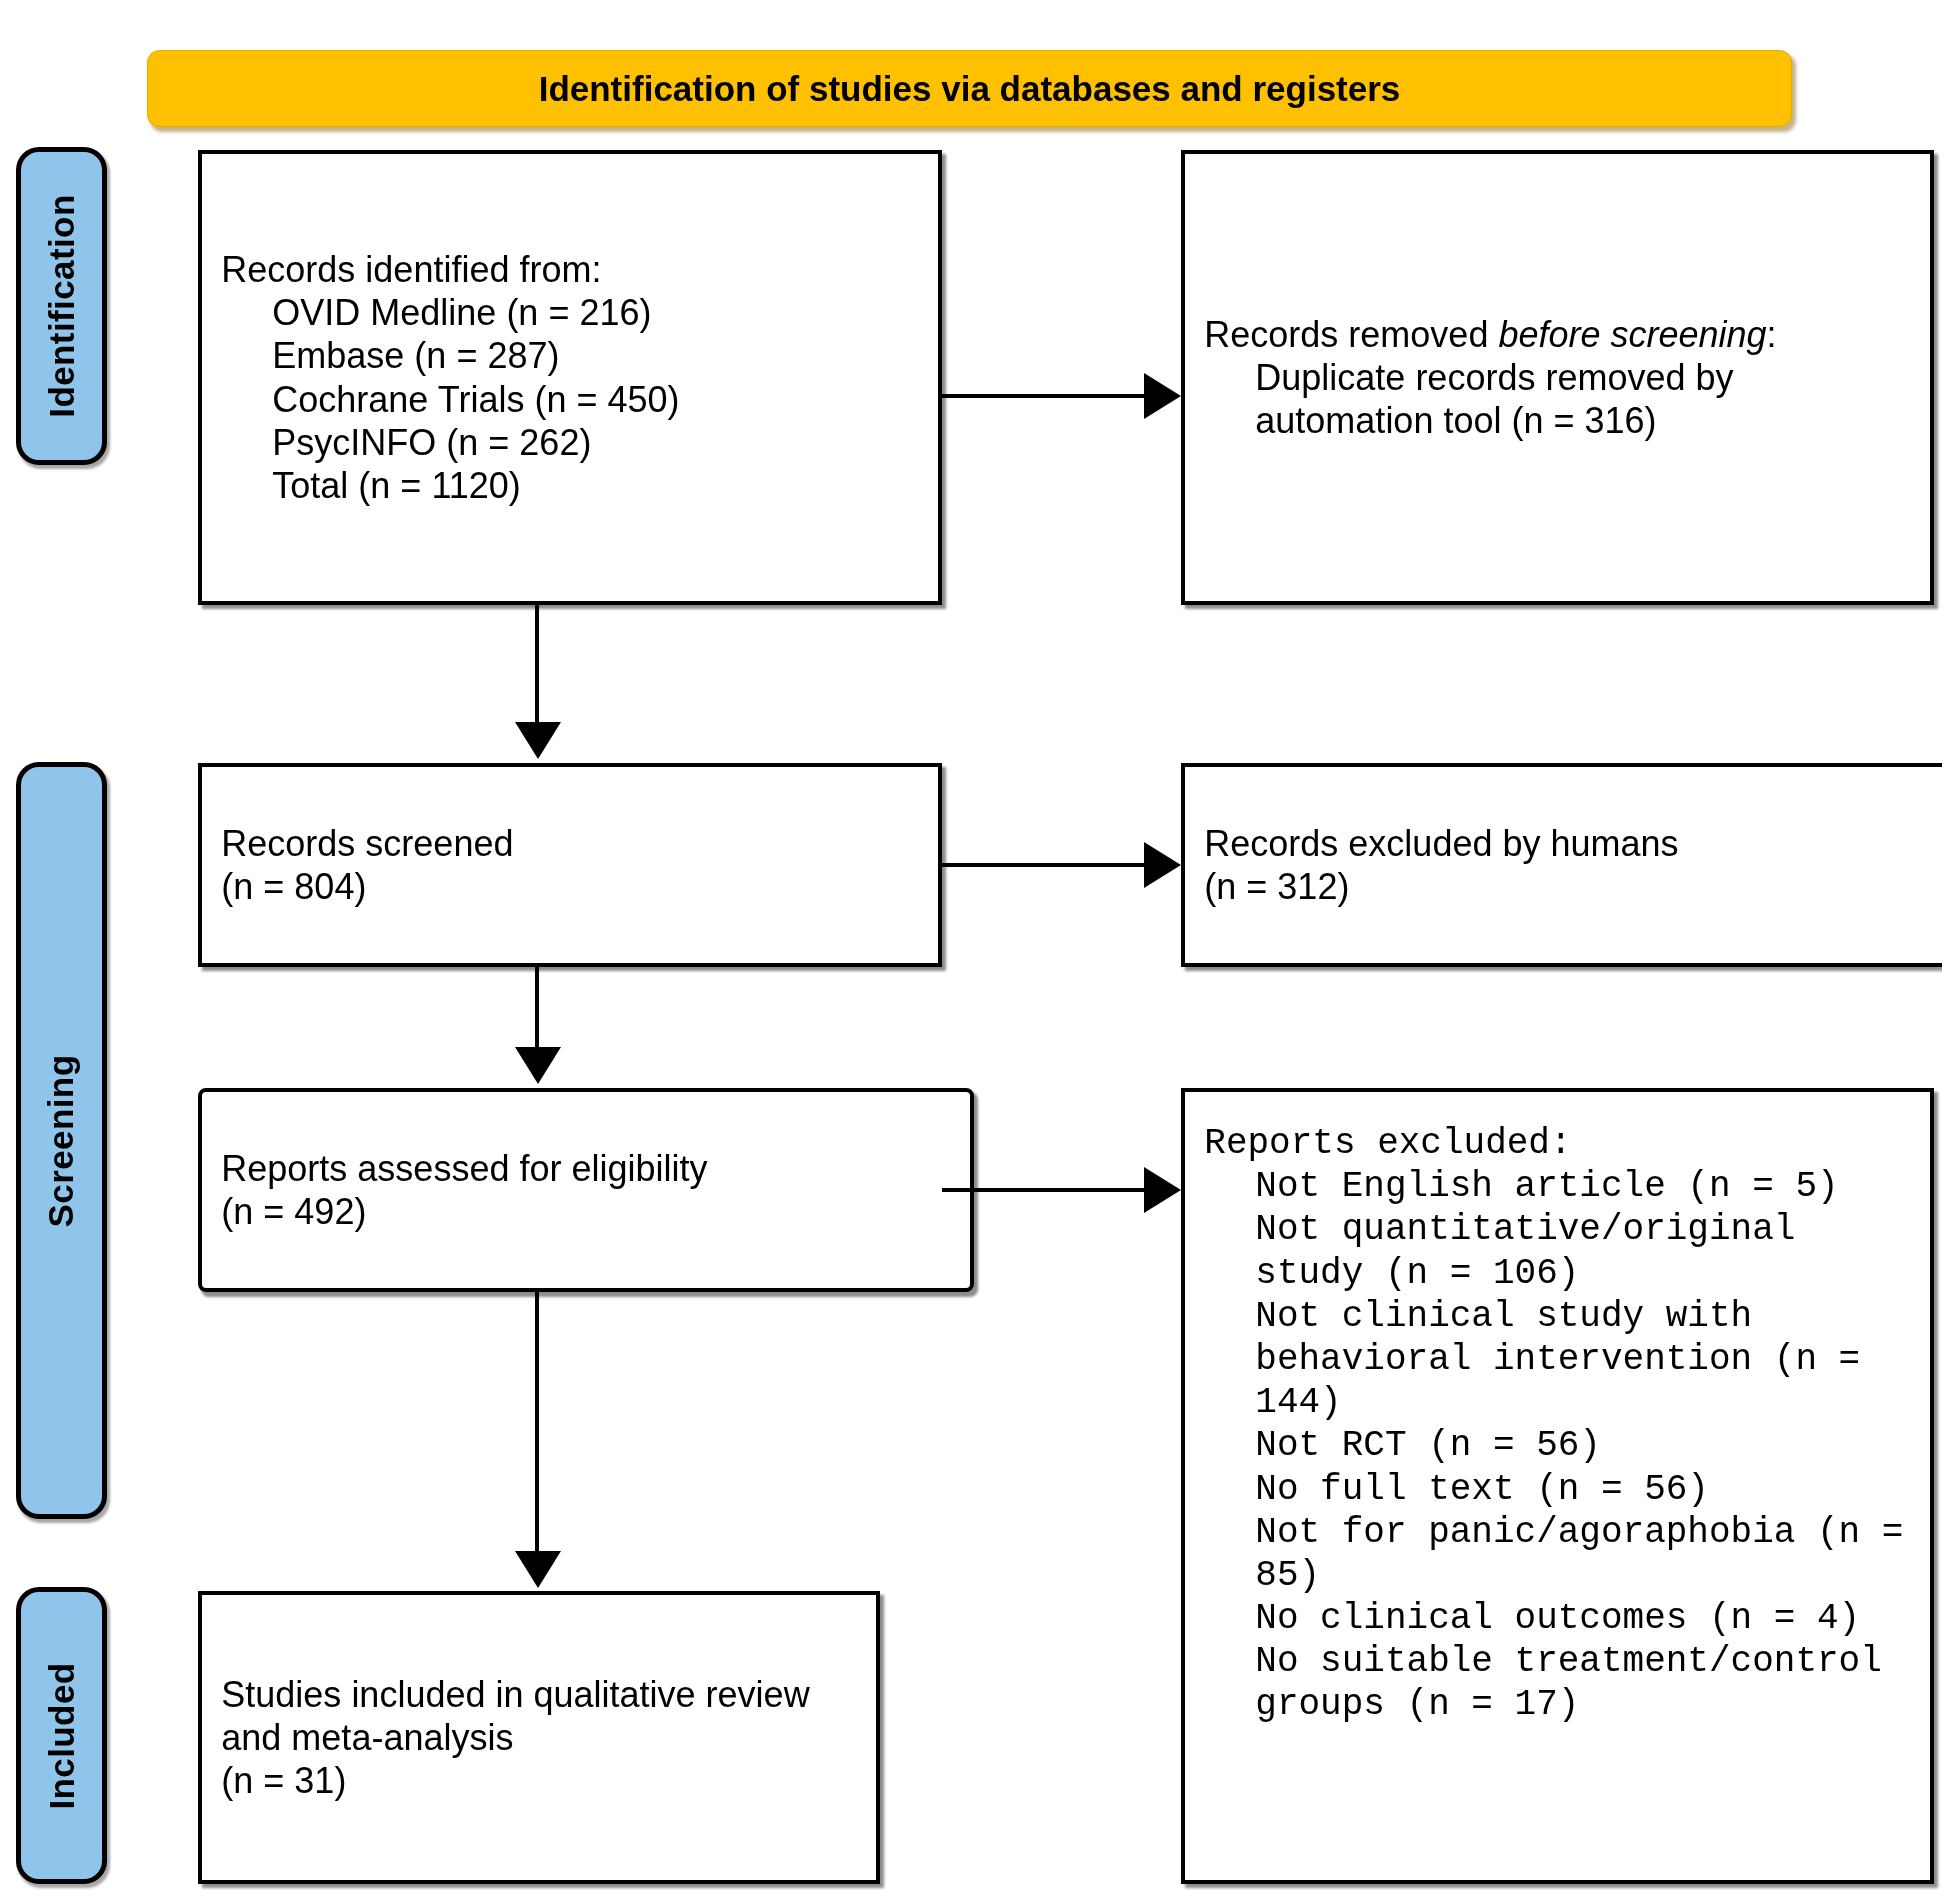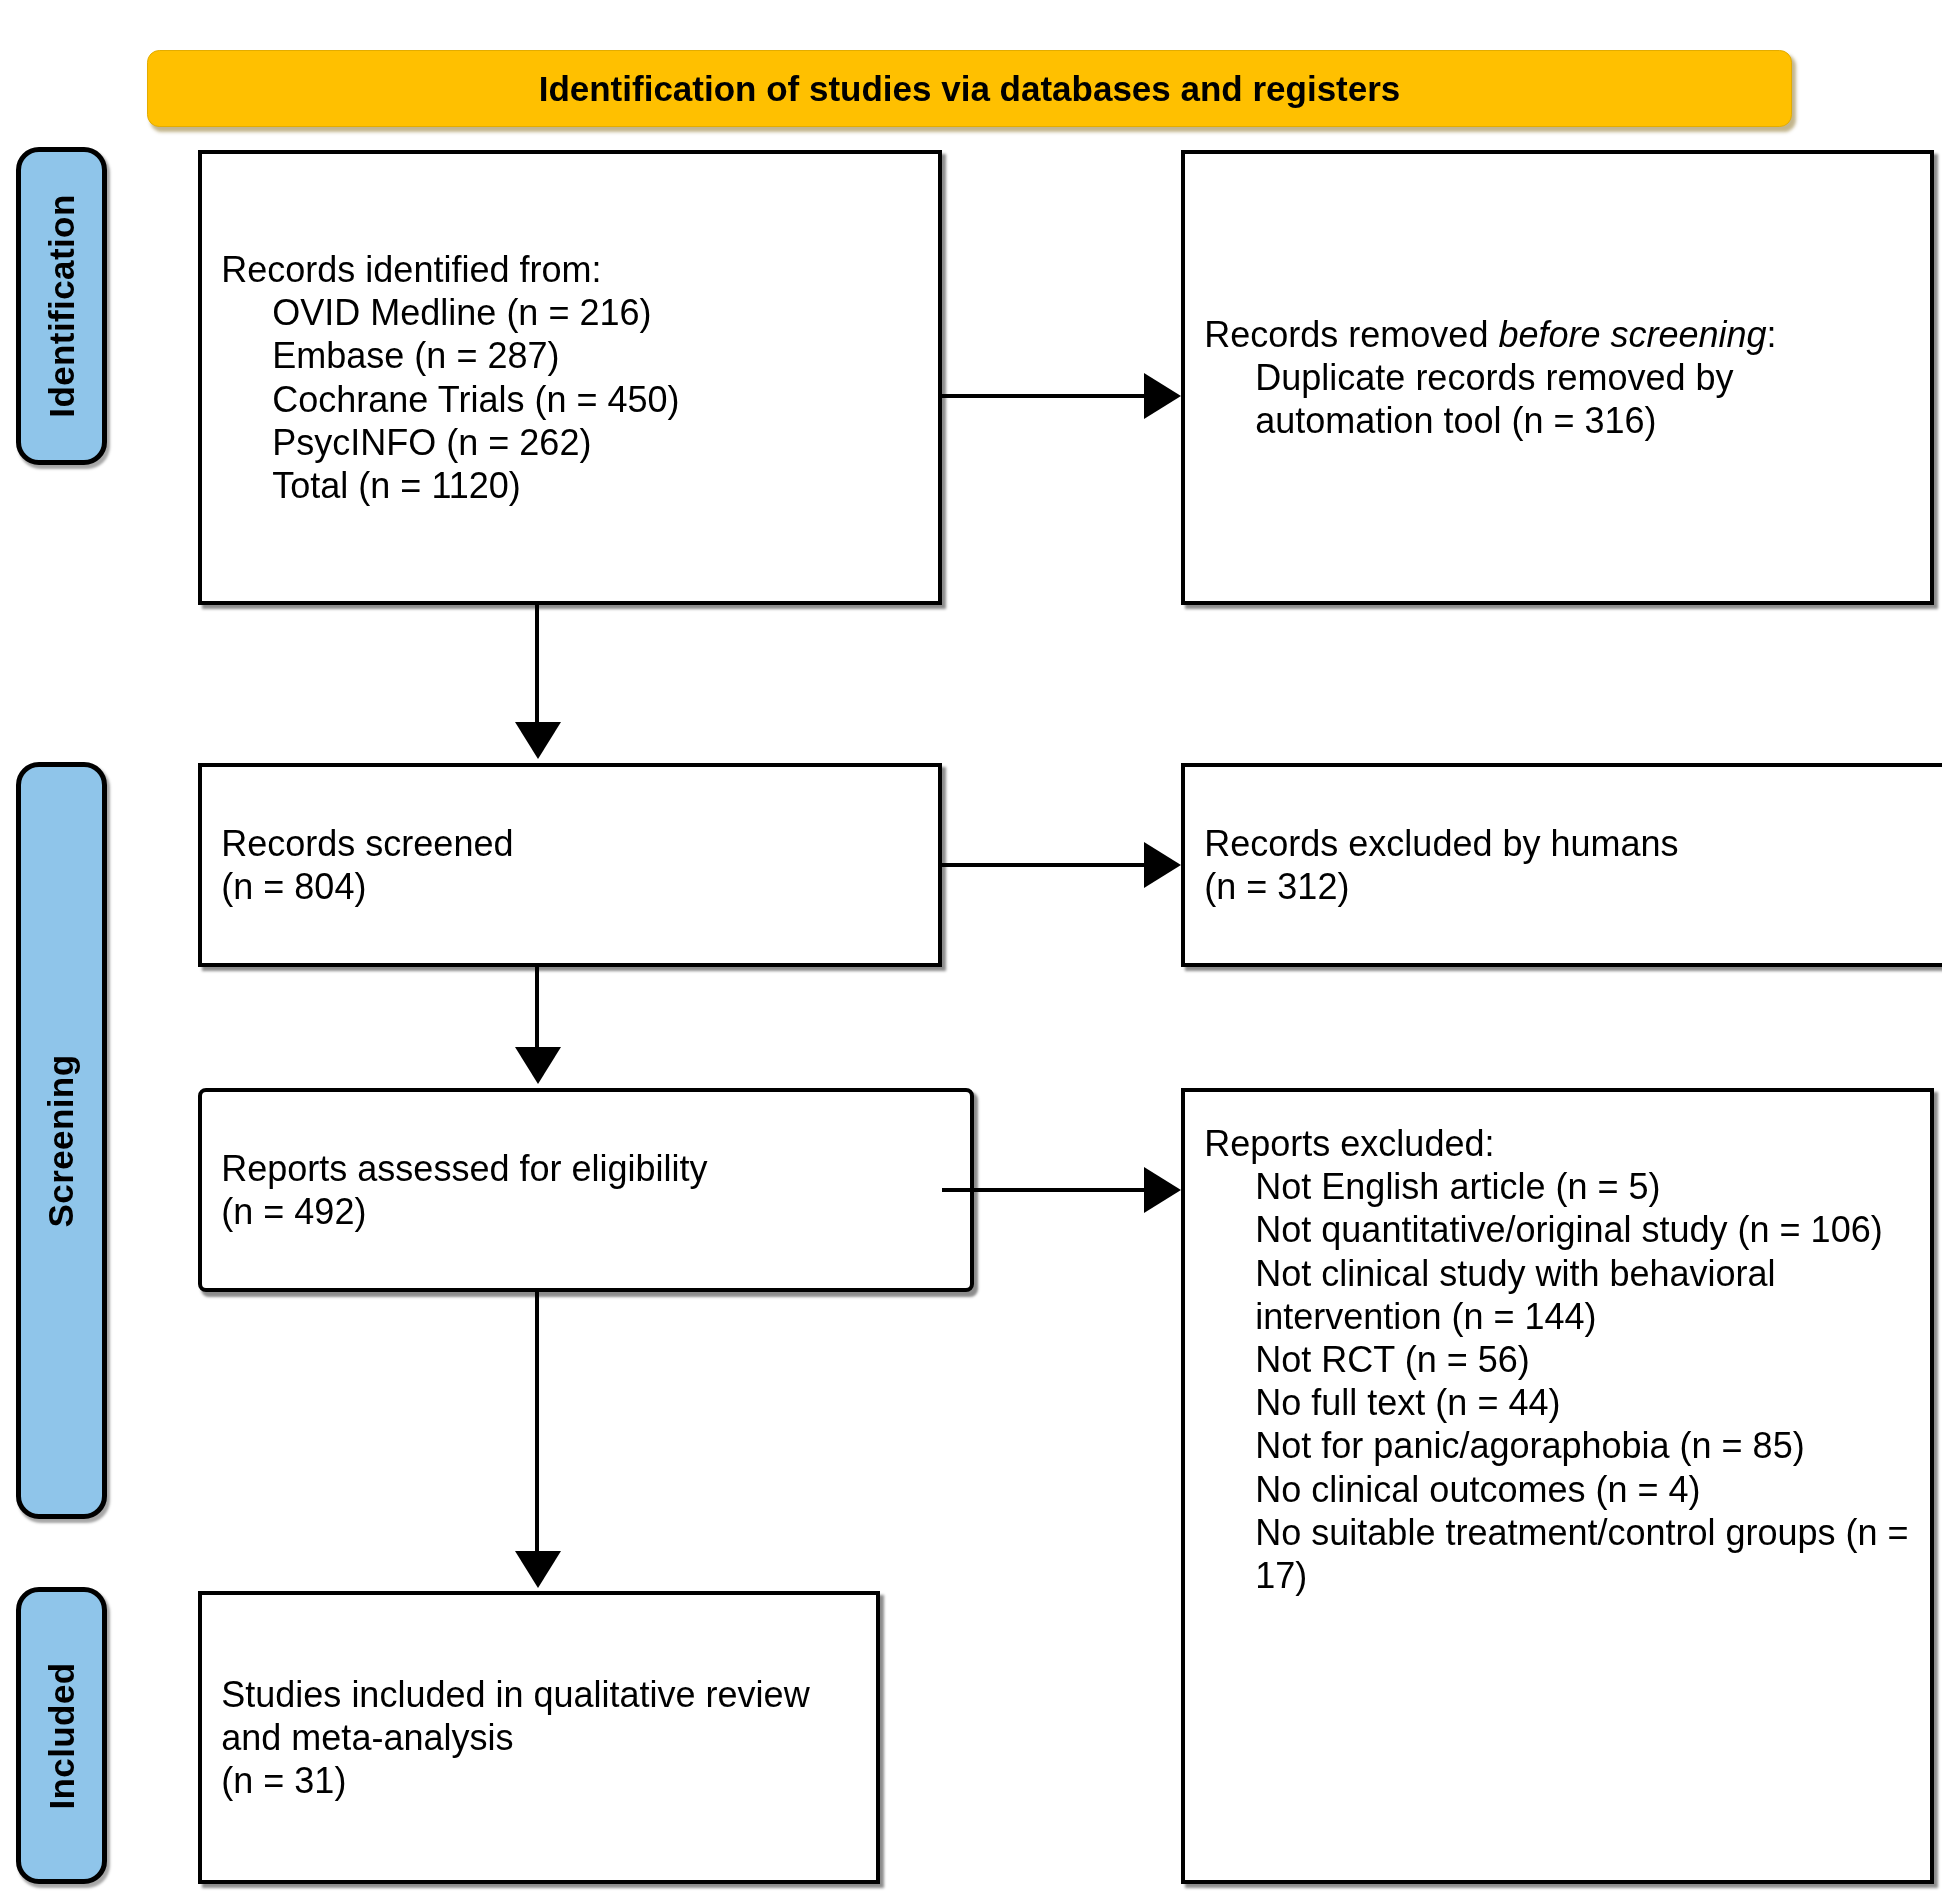--- a/index.html
+++ b/index.html
@@ -98,21 +98,21 @@
   
   #box-identified      { left: 198px;  top: 150px;  width: 744px;  height: 455px; }
   #box-removed         { left: 1181px; top: 150px;  width: 753px;  height: 455px; }
   #box-screened        { left: 198px;  top: 763px;  width: 744px;  height: 204px; }
   #box-excluded-humans { left: 1181px; top: 763px;  width: 866px;  height: 204px; }
   #box-assessed        { left: 198px;  top: 1088px; width: 776px;  height: 204px; border-radius: 8px; }
   #box-reports-excl    { left: 1181px; top: 1088px; width: 753px;  height: 796px; }
   #box-included        { left: 198px;  top: 1591px; width: 682px;  height: 293px; }
 
   #box-reports-excl { align-items: flex-start; }
-  #box-reports-excl .box-inner { padding-top: 30px; }
+  #box-reports-excl .box-inner { padding-top: 30px; font-family: Liberation Mono, monospace; }
 
   
   .conn-h {
     position: absolute;
     height: 3.5px;
     background: #000000;
   }
   .conn-v {
     position: absolute;
     width: 4.4px;
@@ -211,21 +211,21 @@
     </div>
   </div>
 
   <div class="box" id="box-reports-excl">
     <div class="box-inner">
       <div class="line">Reports excluded:</div>
       <div class="line hang">Not English article (n = 5)</div>
       <div class="line hang">Not quantitative/original study (n = 106)</div>
       <div class="line hang">Not clinical study with behavioral intervention (n = 144)</div>
       <div class="line hang">Not RCT (n = 56)</div>
-      <div class="line hang">No full text (n = 44)</div>
+      <div class="line hang">No full text (n = 56)</div>
       <div class="line hang">Not for panic/agoraphobia (n = 85)</div>
       <div class="line hang">No clinical outcomes (n = 4)</div>
       <div class="line hang">No suitable treatment/control groups (n = 17)</div>
     </div>
   </div>
 
   <div class="box" id="box-included">
     <div class="box-inner">
       <div class="line">Studies included in qualitative review and meta-analysis</div>
       <div class="line">(n = 31)</div>

